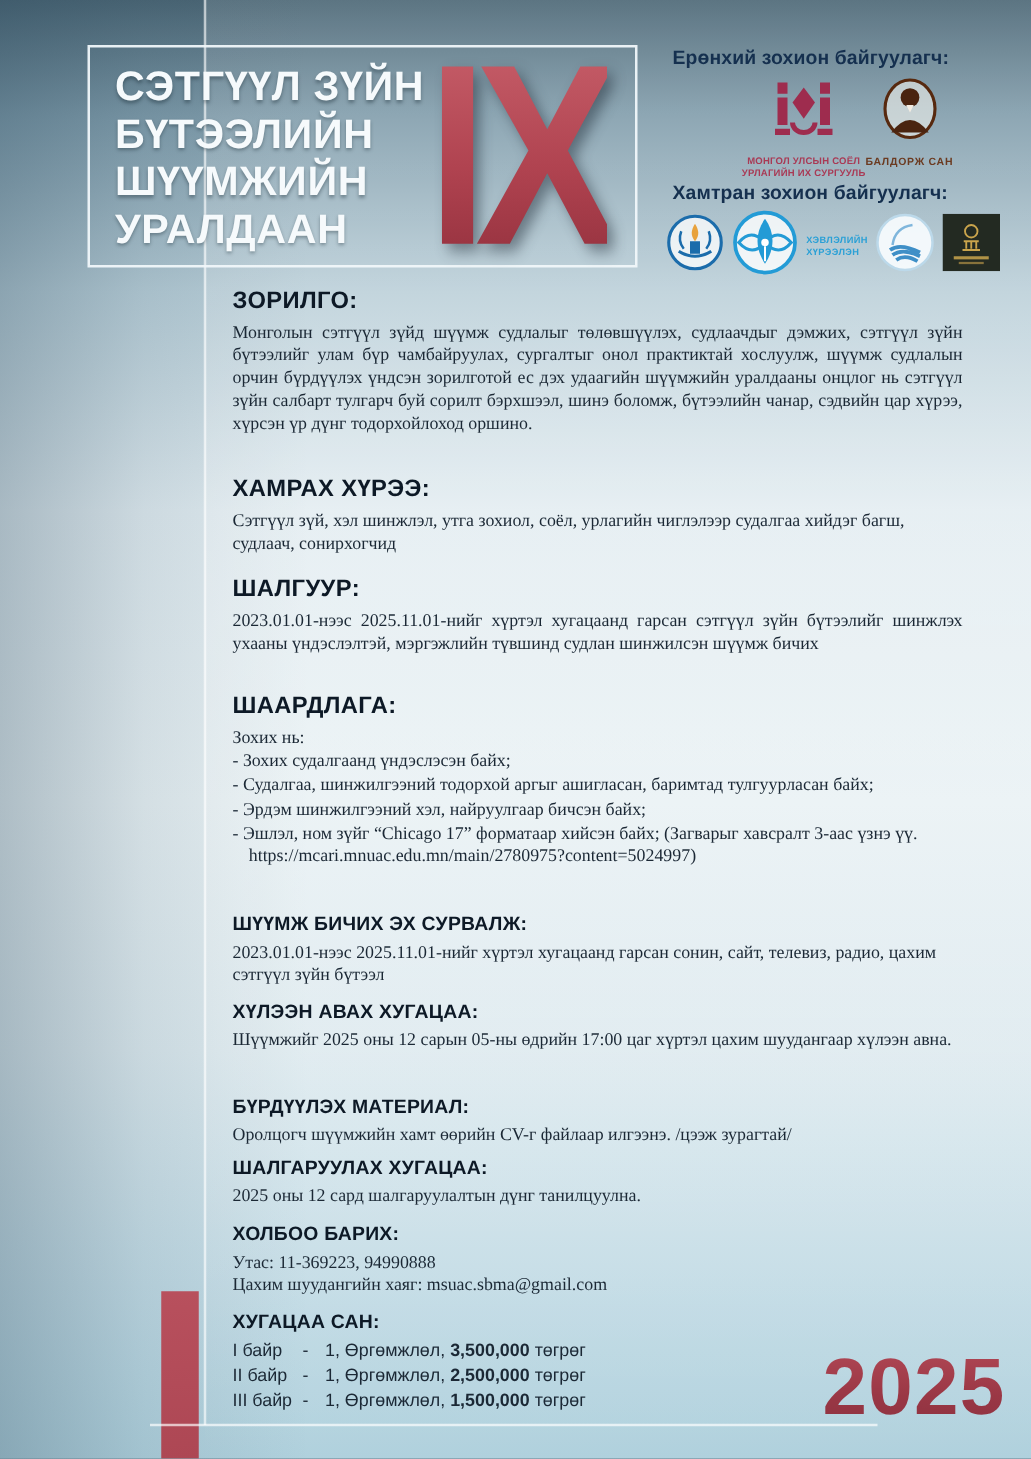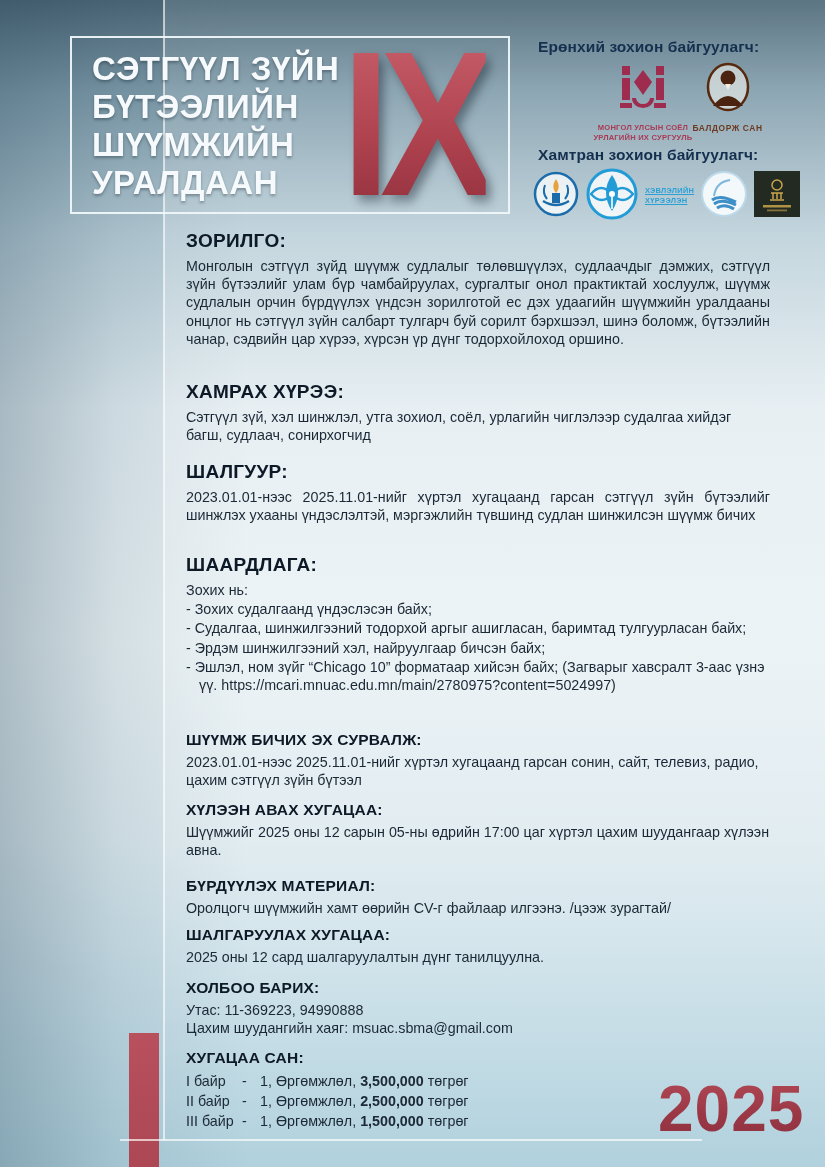--- a/index.html
+++ b/index.html
@@ -32,28 +32,28 @@
   .org-label{position:absolute;width:280px;text-align:left;font-weight:bold;
     font-size:15.5px;color:#15304f;letter-spacing:.1px;}
   #general-label{left:538px;top:38px;}
   #co-label{left:538px;top:146px;}
   .gen-logos{position:absolute;left:538px;top:62px;width:280px;display:flex;justify-content:center;align-items:flex-start;}
   .logo-block{display:flex;flex-direction:column;align-items:center;}
   .logo-caption{font-weight:bold;text-align:center;line-height:1.3;}
   .msuac-caption{font-size:7.6px;color:#a93a55;margin-top:3px;letter-spacing:.2px;}
   .baldorj-caption{font-size:8.4px;color:#6b3a20;margin-top:5px;letter-spacing:.6px;}
   .co-logos{position:absolute;left:533px;top:167px;width:288px;display:flex;align-items:center;gap:6px;}
-  .press-caption{font-size:7.4px;font-weight:bold;color:#2aa0d6;line-height:1.35;letter-spacing:.3px;text-decoration:underline;}
+  .press-caption{font-size:7.4px;font-weight:bold;color:#2aa0d6;line-height:1.35;letter-spacing:.3px;}
 
   
   .content{position:absolute;left:186px;top:230px;width:584px;height:937px;}
   .sec{position:absolute;left:0;width:584px;}
   .h-lg{font-size:19px;font-weight:bold;color:#0d1926;letter-spacing:.3px;margin:0 0 5px 0;}
   .h-sm{font-size:15.5px;font-weight:bold;color:#0d1926;letter-spacing:.2px;margin:0 0 4px 0;}
-  .body-text{font-size:14.3px;line-height:18.2px;color:#1b2835;margin:0;}
+  .body-text{font-size:14.3px;line-height:18.2px;color:#1b2835;margin:0;font-family:Liberation Serif, serif;}
   .just{text-align:justify;}
   .bullets p{margin:0 0 1px 0;padding-left:13px;text-indent:-13px;}
   .intro-line{margin:0 0 2px 0;}
   .contact-line{margin:0;}
   .award-row{display:flex;font-size:14.3px;line-height:20px;}
   .award-place{width:56px;flex:none;}
   .award-dash{width:18px;flex:none;}
   .award-amount{font-weight:bold;}
 
   
@@ -173,21 +173,21 @@
       <h2 class="h-lg">ШАЛГУУР:</h2>
       <p class="body-text just">2023.01.01-нээс 2025.11.01-нийг хүртэл хугацаанд гарсан сэтгүүл зүйн бүтээлийг шинжлэх ухааны үндэслэлтэй, мэргэжлийн түвшинд судлан шинжилсэн шүүмж бичих</p>
     </div>
 
     <div class="sec bullets" style="top:324px">
       <h2 class="h-lg">ШААРДЛАГА:</h2>
       <p class="body-text intro-line">Зохих нь:</p>
       <p class="body-text">- Зохих судалгаанд үндэслэсэн байх;</p>
       <p class="body-text">- Судалгаа, шинжилгээний тодорхой аргыг ашигласан, баримтад тулгуурласан байх;</p>
       <p class="body-text">- Эрдэм шинжилгээний хэл, найруулгаар бичсэн байх;</p>
-      <p class="body-text">- Эшлэл, ном зүйг “Chicago 10” форматаар хийсэн байх;  (Загварыг хавсралт 3-аас үзнэ үү. https://mcari.mnuac.edu.mn/main/2780975?content=5024997)</p>
+      <p class="body-text">- Эшлэл, ном зүйг “Chicago 17” форматаар хийсэн байх;  (Загварыг хавсралт 3-аас үзнэ үү. https://mcari.mnuac.edu.mn/main/2780975?content=5024997)</p>
     </div>
 
     <div class="sec" style="top:501px">
       <h2 class="h-sm">ШҮҮМЖ БИЧИХ ЭХ СУРВАЛЖ:</h2>
       <p class="body-text">2023.01.01-нээс 2025.11.01-нийг хүртэл хугацаанд гарсан сонин, сайт, телевиз, радио, цахим сэтгүүл зүйн бүтээл</p>
     </div>
 
     <div class="sec" style="top:571px">
       <h2 class="h-sm">ХҮЛЭЭН АВАХ ХУГАЦАА:</h2>
       <p class="body-text">Шүүмжийг 2025 оны 12 сарын 05-ны өдрийн 17:00 цаг хүртэл цахим шуудангаар хүлээн авна.</p>

